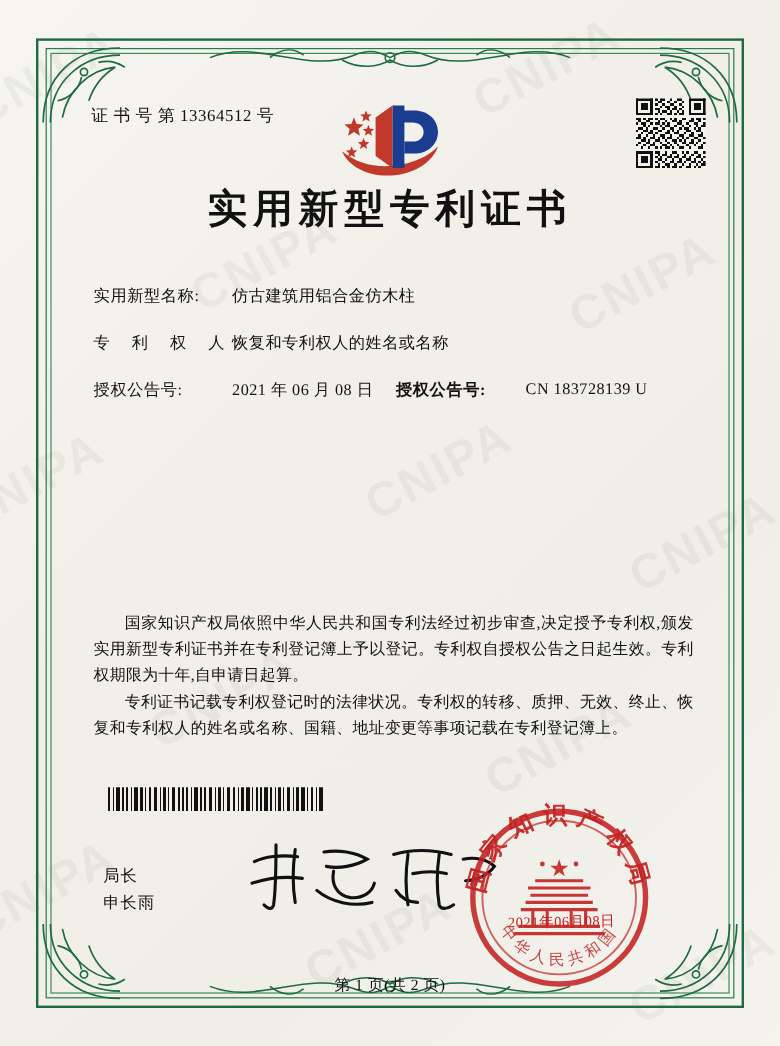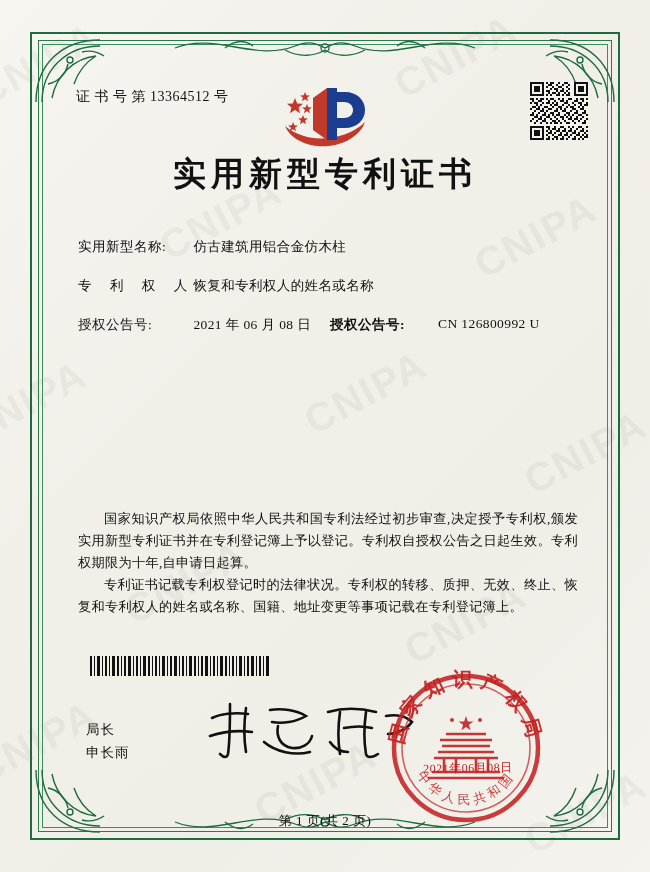--- a/index.html
+++ b/index.html
@@ -586,21 +586,21 @@
         <span class="field-value">仿古建筑用铝合金仿木柱</span>
       </div>
       <div class="field-row">
         <span class="field-label spread">专 利 权 人:</span>
         <span class="field-value">恢复和专利权人的姓名或名称</span>
       </div>
       <div class="field-row dual">
         <span class="field-label">授权公告号:</span>
         <span class="field-value">2021 年 06 月 08 日</span>
         <span class="field-label2">授权公告号:</span>
-        <span class="field-value2">CN 126800992 U</span>
+        <span class="field-value2">CN 183728139 U</span>
       </div>
     </div>
 
     <div class="para para1">国家知识产权局依照中华人民共和国专利法经过初步审查,决定授予专利权,颁发实用新型专利证书并在专利登记簿上予以登记。专利权自授权公告之日起生效。专利权期限为十年,自申请日起算。</div>
     <div class="para para2">专利证书记载专利权登记时的法律状况。专利权的转移、质押、无效、终止、恢复和专利权人的姓名或名称、国籍、地址变更等事项记载在专利登记簿上。</div>
 
     <svg class="barcode" viewBox="0 0 180 20" shape-rendering="crispEdges">
       <g fill="#111">
         <rect x="0" y="0" width="2" height="20"></rect>
           <rect x="4" y="0" width="1" height="20"></rect>

